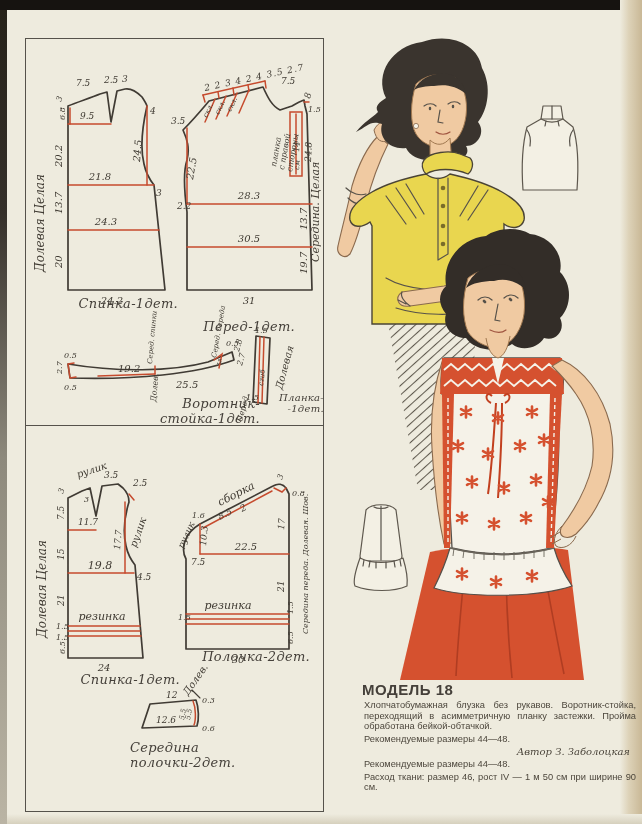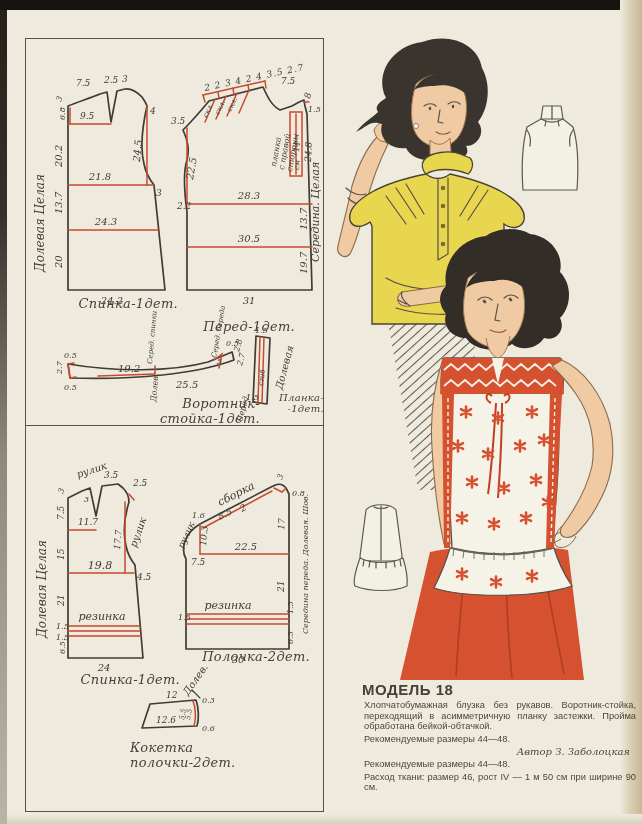--- a/index.html
+++ b/index.html
@@ -245,21 +245,21 @@
   <line class="k1" x1="84" y1="2" x2="92" y2="10"></line>
   <text class="t9" x="58" y="10">12</text>
   <text class="t10" x="80" y="8" transform="rotate(-55 80 8)">Долев.</text>
   <text class="t8" x="94" y="15">0.3</text>
   <text class="t8" x="94" y="43">0.6</text>
   <text class="t9" x="48" y="35">12.6</text>
   <text class="t7" x="76" y="32" transform="rotate(-80 76 32)">5.5</text>
   <text class="t7" x="82" y="32" transform="rotate(-80 82 32)">5.5</text>
 </svg>
 <div class="caption" style="left:130px;top:740px;width:130px;text-align:left">
-  <div>Кокетка</div>
+  <div>Середина</div>
   <div>полочки-2дет.</div>
 </div>
 
 <svg class="abs" style="left:326px;top:28px" width="240" height="470" viewBox="0 0 240 470">
   <defs>
     <pattern id="hatch" width="7" height="7" patternUnits="userSpaceOnUse" patternTransform="rotate(48)">
       <line x1="0" y1="0" x2="0" y2="7" stroke="#5f594e" stroke-width="2.1"></line>
     </pattern>
   </defs>
 

